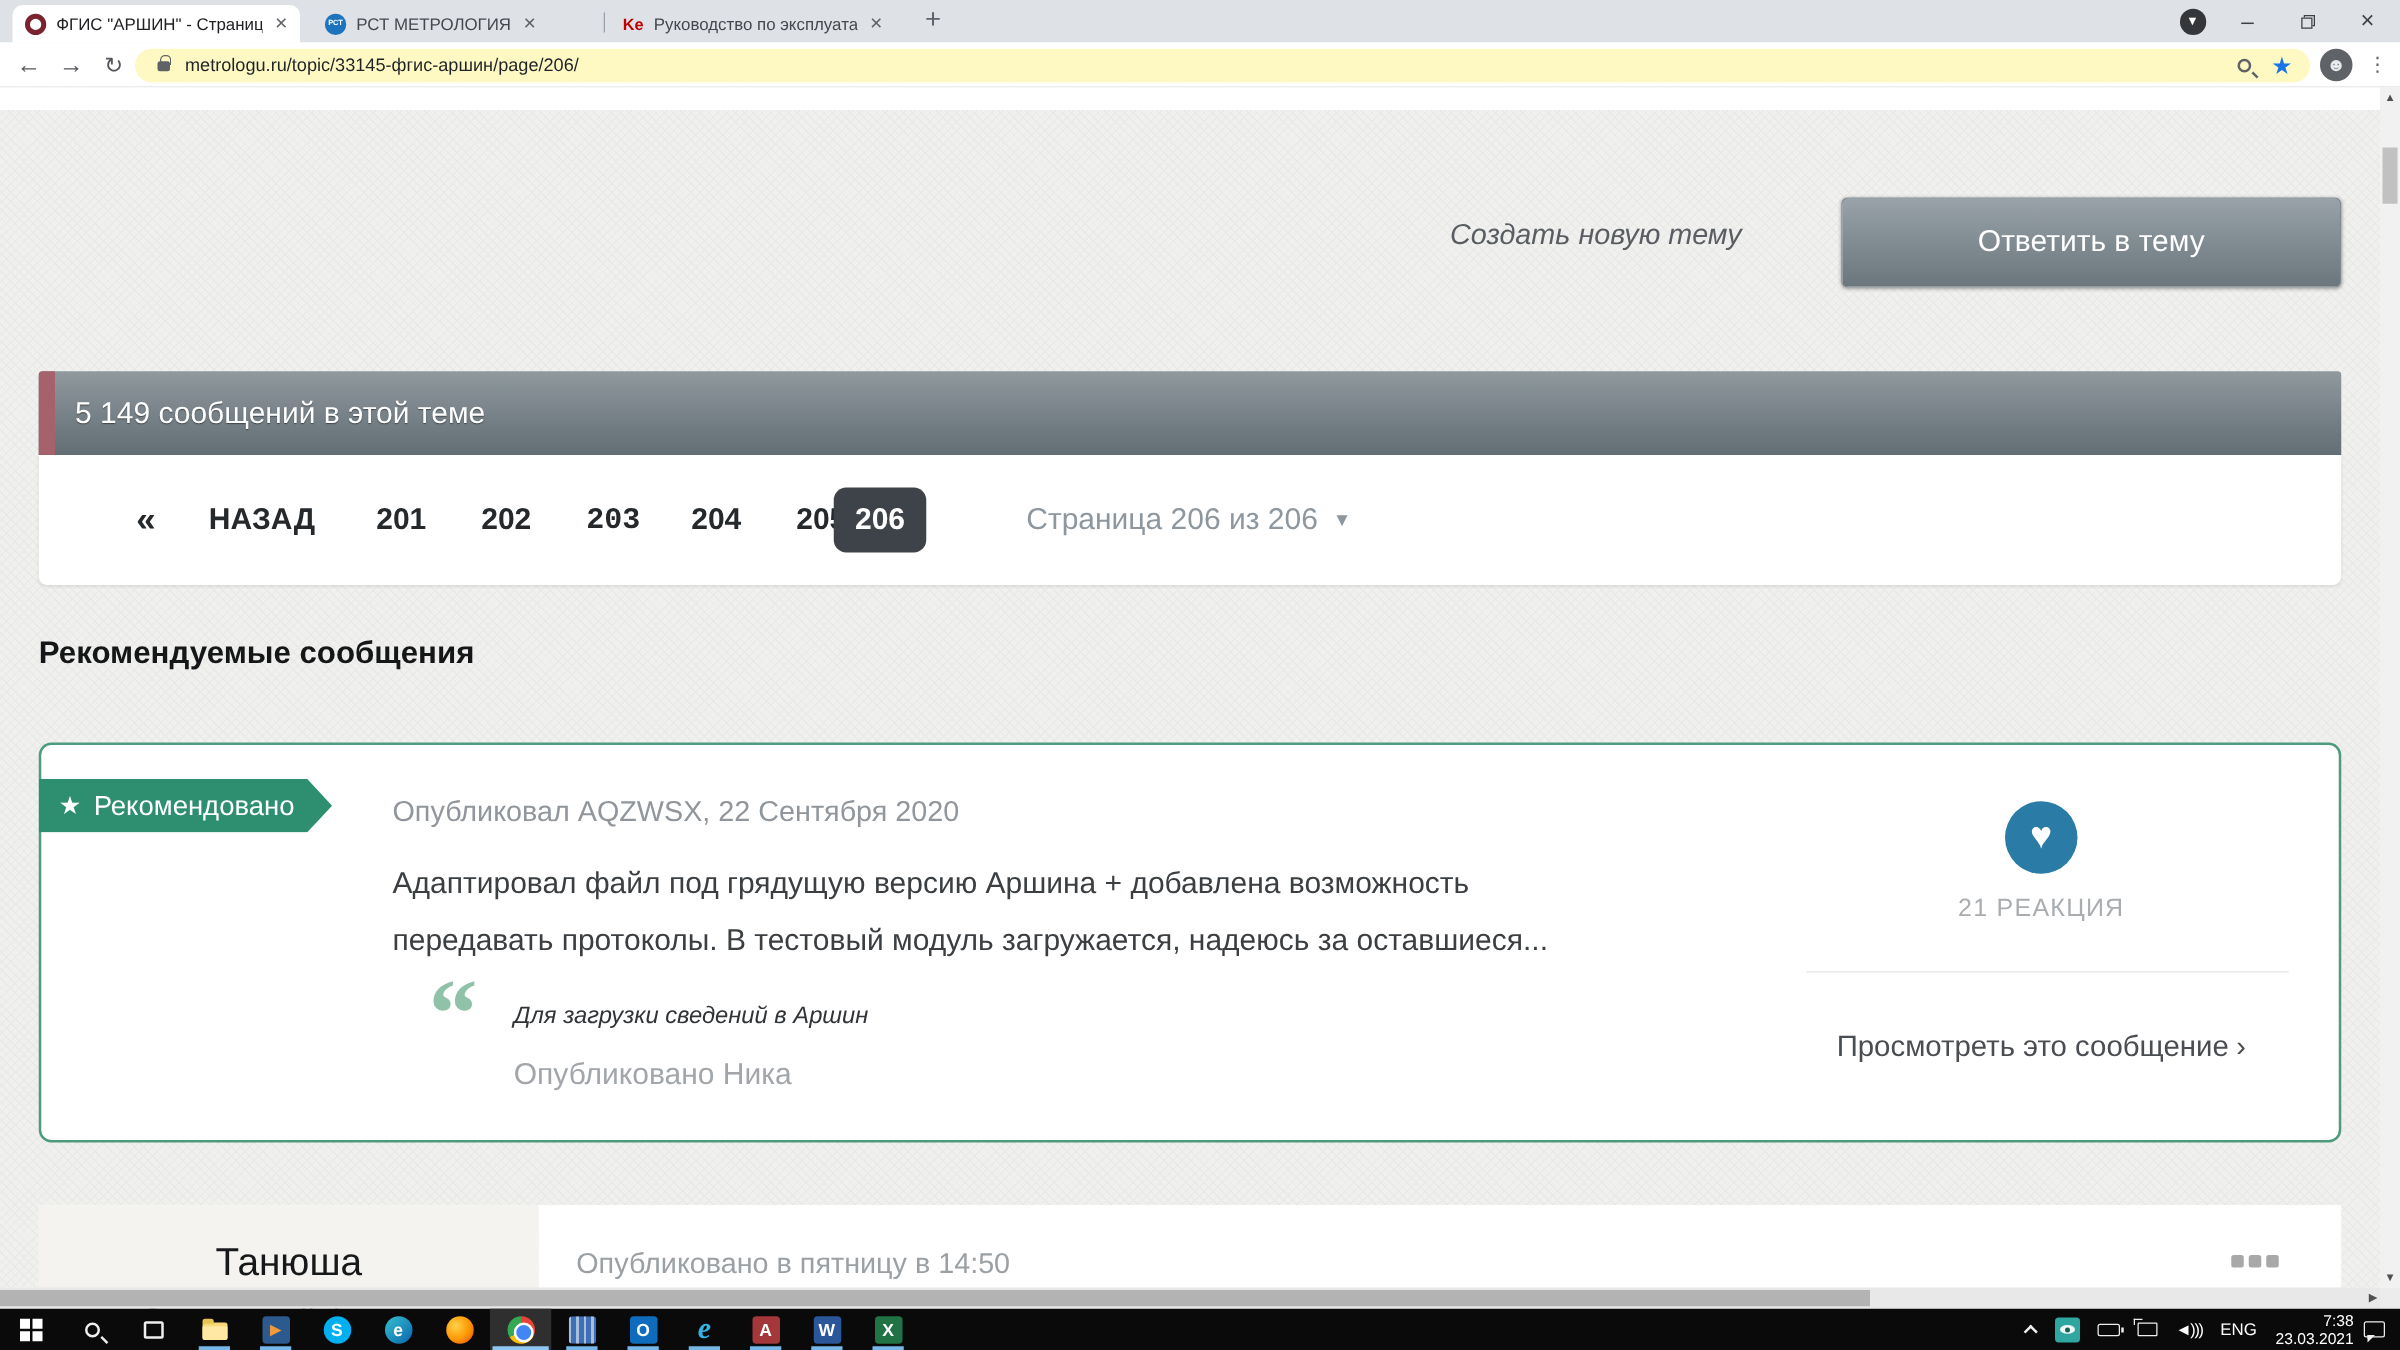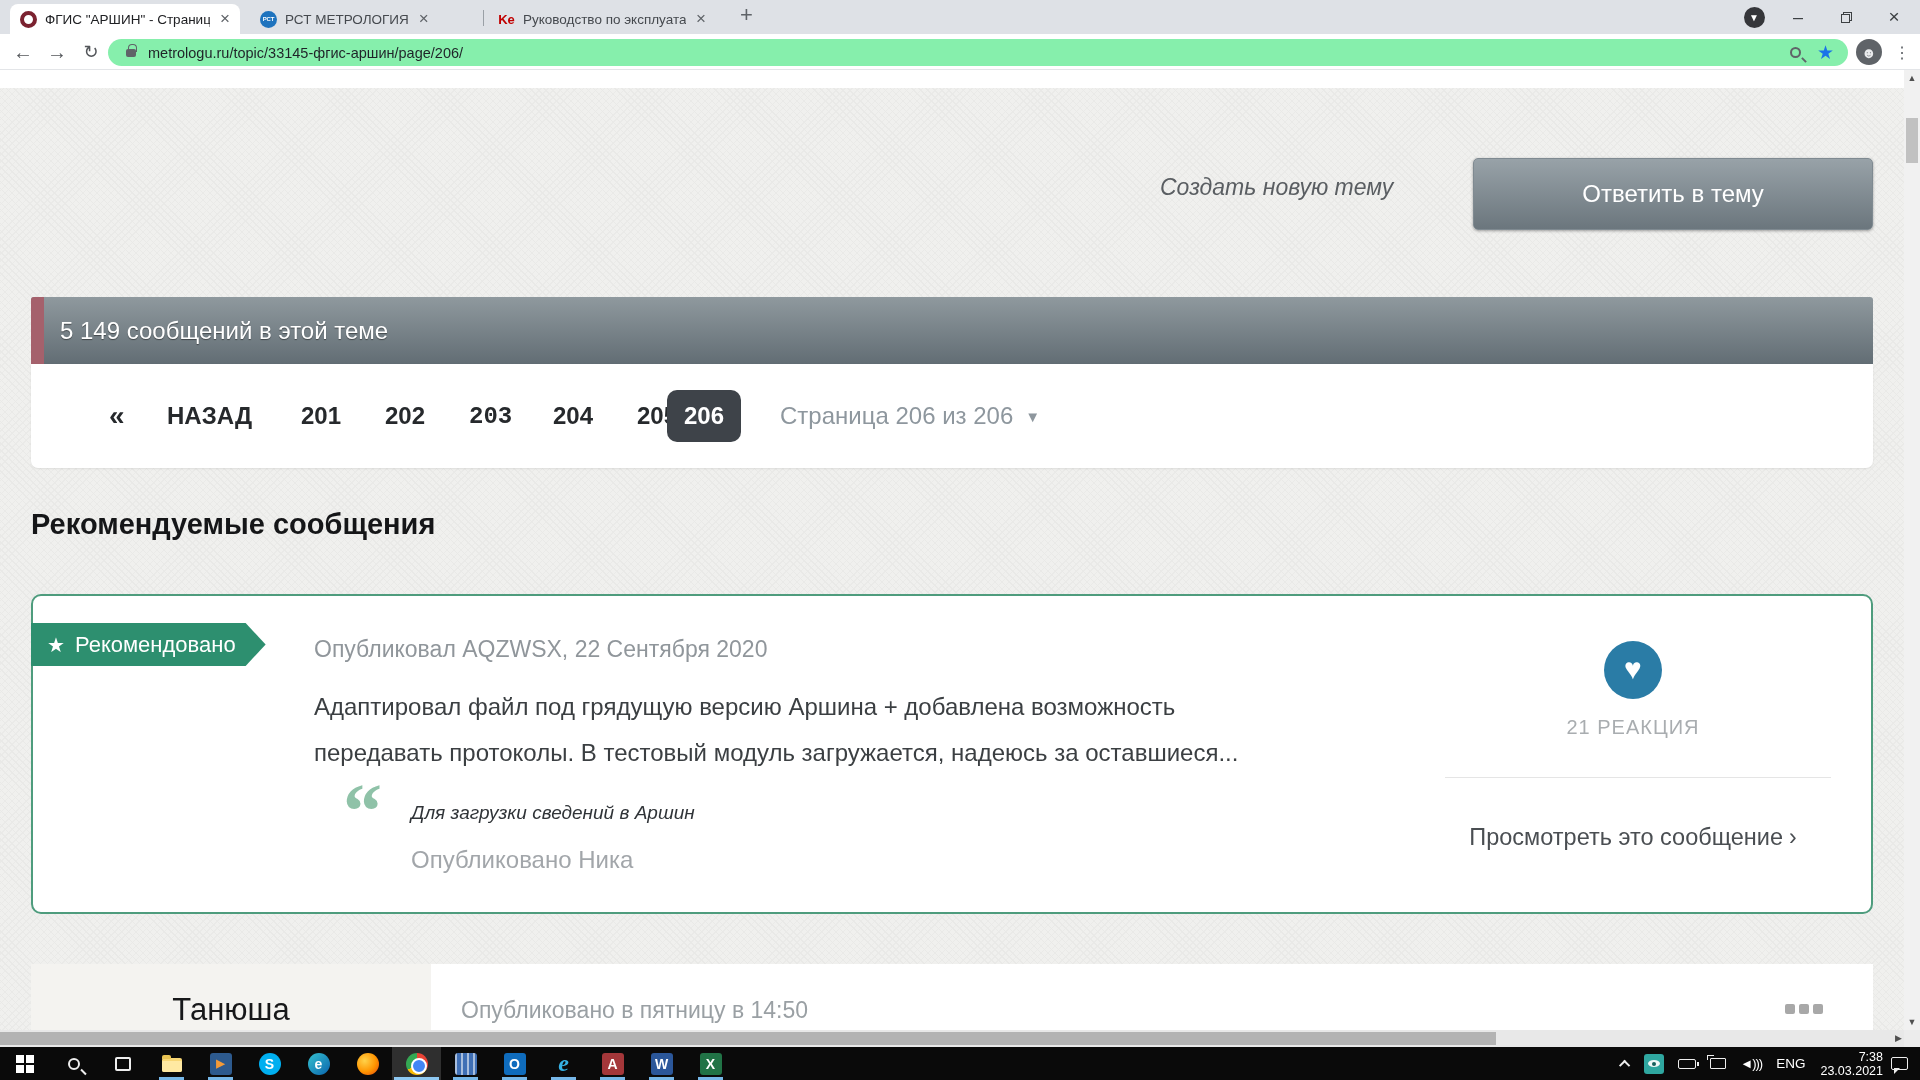--- a/index.html
+++ b/index.html
@@ -20,21 +20,21 @@
   .newtab { position:absolute; top:2px; font-size:22px; color:#5f6368; font-weight:400; }
   .winctl { position:absolute; top:0; height:34px; display:flex; align-items:center; justify-content:center; color:#3c4043; }
   .tabsearch { width:21px; height:21px; border-radius:50%; background:#35363a; color:#fff; font-size:10px; display:flex; align-items:center; justify-content:center; }
   .restore-g { position:relative; width:11px; height:11px; }
   .restore-g i { position:absolute; width:9px; height:9px; border:1.5px solid #3c4043; background:transparent; display:block; }
   .restore-g i:first-child { right:0; top:0; }
   .restore-g i:last-child { left:0; bottom:0; background:#dee1e6; }
 
   .toolbar { position:absolute; left:0; top:34px; width:1920px; height:36px; background:#fff; border-bottom:1px solid #e3e5e8; }
   .navicon { position:absolute; top:0; height:36px; display:flex; align-items:center; justify-content:center; color:#53565a; font-size:20px; width:30px; }
-  .pill { position:absolute; left:108px; top:5px; width:1740px; height:27px; border-radius:14px; background:#86efac; display:flex; align-items:center; }
+  .pill { position:absolute; left:108px; top:5px; width:1740px; height:27px; border-radius:14px; background:#fef9c3; display:flex; align-items:center; }
   .lock { position:relative; width:10px; height:8px; background:#5f6368; border-radius:2px; margin-left:18px; }
   .lock:before { content:""; position:absolute; left:1.5px; top:-5px; width:7px; height:7px; border:1.5px solid #5f6368; border-bottom:none; border-radius:4px 4px 0 0; }
   .url { font-size:14.5px; color:#1f2328; margin-left:12px; white-space:nowrap; }
   .pill-right { position:absolute; right:14px; display:flex; align-items:center; gap:16px; }
   .zoomglass { position:relative; width:11px; height:11px; border:2px solid #5f6368; border-radius:50%; }
   .zoomglass:after { content:""; position:absolute; left:9px; top:10px; width:6px; height:2px; background:#5f6368; transform:rotate(45deg); }
   .star { color:#1a73e8; font-size:19px; }
   .avatar { position:absolute; right:38px; top:5px; width:26px; height:26px; border-radius:50%; background:#5f6368; color:#e9eaec; display:flex; align-items:center; justify-content:center; font-size:15px; }
   .kebab { position:absolute; right:8px; top:5px; width:20px; height:26px; color:#5f6368; font-size:16px; display:flex; align-items:center; justify-content:center; }
 
@@ -50,24 +50,24 @@
     color:#fff; font-size:24px; display:flex; align-items:center; justify-content:center; }
 
   .topicbar { position:absolute; left:31px; top:227px; width:1842px; height:67px;
     background:linear-gradient(#8f999e, #626d74); border-radius:3px 3px 0 0; display:flex; align-items:center; }
   .topicbar .stripe { width:13px; height:100%; background:#a5616c; border-radius:3px 0 0 0; }
   .topicbar .count { color:#fff; font-size:24px; margin-left:16px; text-shadow:0 1px 1px rgba(0,0,0,.45); }
 
   .pagcard { position:absolute; left:31px; top:294px; width:1842px; height:104px; background:#fff; border-radius:0 0 7px 7px; box-shadow:0 1px 2px rgba(0,0,0,.08); }
   .pagitem { position:absolute; top:0; height:104px; display:flex; align-items:center; font-size:24px; font-weight:bold; color:#26292c; }
   .pag-active { position:absolute; left:636px; top:26px; width:74px; height:52px; background:#3e4349; border-radius:10px; color:#fff; font-size:24px; font-weight:bold; display:flex; align-items:center; justify-content:center; }
-  .pagsummary { position:absolute; left:749px; top:0; height:104px; display:flex; align-items:center; gap:12px; font-size:24px; color:#8e979e; font-weight:normal; }
+  .pagsummary { position:absolute; left:790px; top:0; height:104px; display:flex; align-items:center; gap:12px; font-size:24px; color:#8e979e; font-weight:normal; }
   .caret { font-size:15px; color:#8e979e; }
 
-  .section-title { position:absolute; left:31px; top:438px; font-size:29px; font-weight:bold; color:#151618; }
+  .section-title { position:absolute; left:31px; top:438px; font-size:25px; font-weight:bold; color:#151618; }
 
   .reccard { position:absolute; left:31px; top:524px; width:1842px; height:320px; background:#fff; border:2px solid #4e9c7d; border-radius:10px; }
   .badge { position:absolute; left:-2px; top:27px; height:43px; background:#2d8f6f; color:#fff; font-size:22px;
     display:flex; align-items:center; padding:0 30px 0 16px; gap:10px;
     clip-path:polygon(0 0, calc(100% - 20px) 0, 100% 50%, calc(100% - 20px) 100%, 0 100%); }
   .badge .bstar { font-size:20px; }
   .rec-meta { position:absolute; left:281px; top:40px; font-size:23px; color:#90969b; }
   .rec-body { position:absolute; left:281px; top:88px; width:1150px; font-size:24px; color:#3b3f42; line-height:46px; white-space:nowrap; }
   .qmark { position:absolute; left:310px; top:176px; font-family:"Liberation Serif", serif; font-weight:bold; font-size:78px; color:#8fc2a8; line-height:78px; }
   .qtext { position:absolute; left:378px; top:206px; font-size:19px; font-style:italic; color:#303438; }

